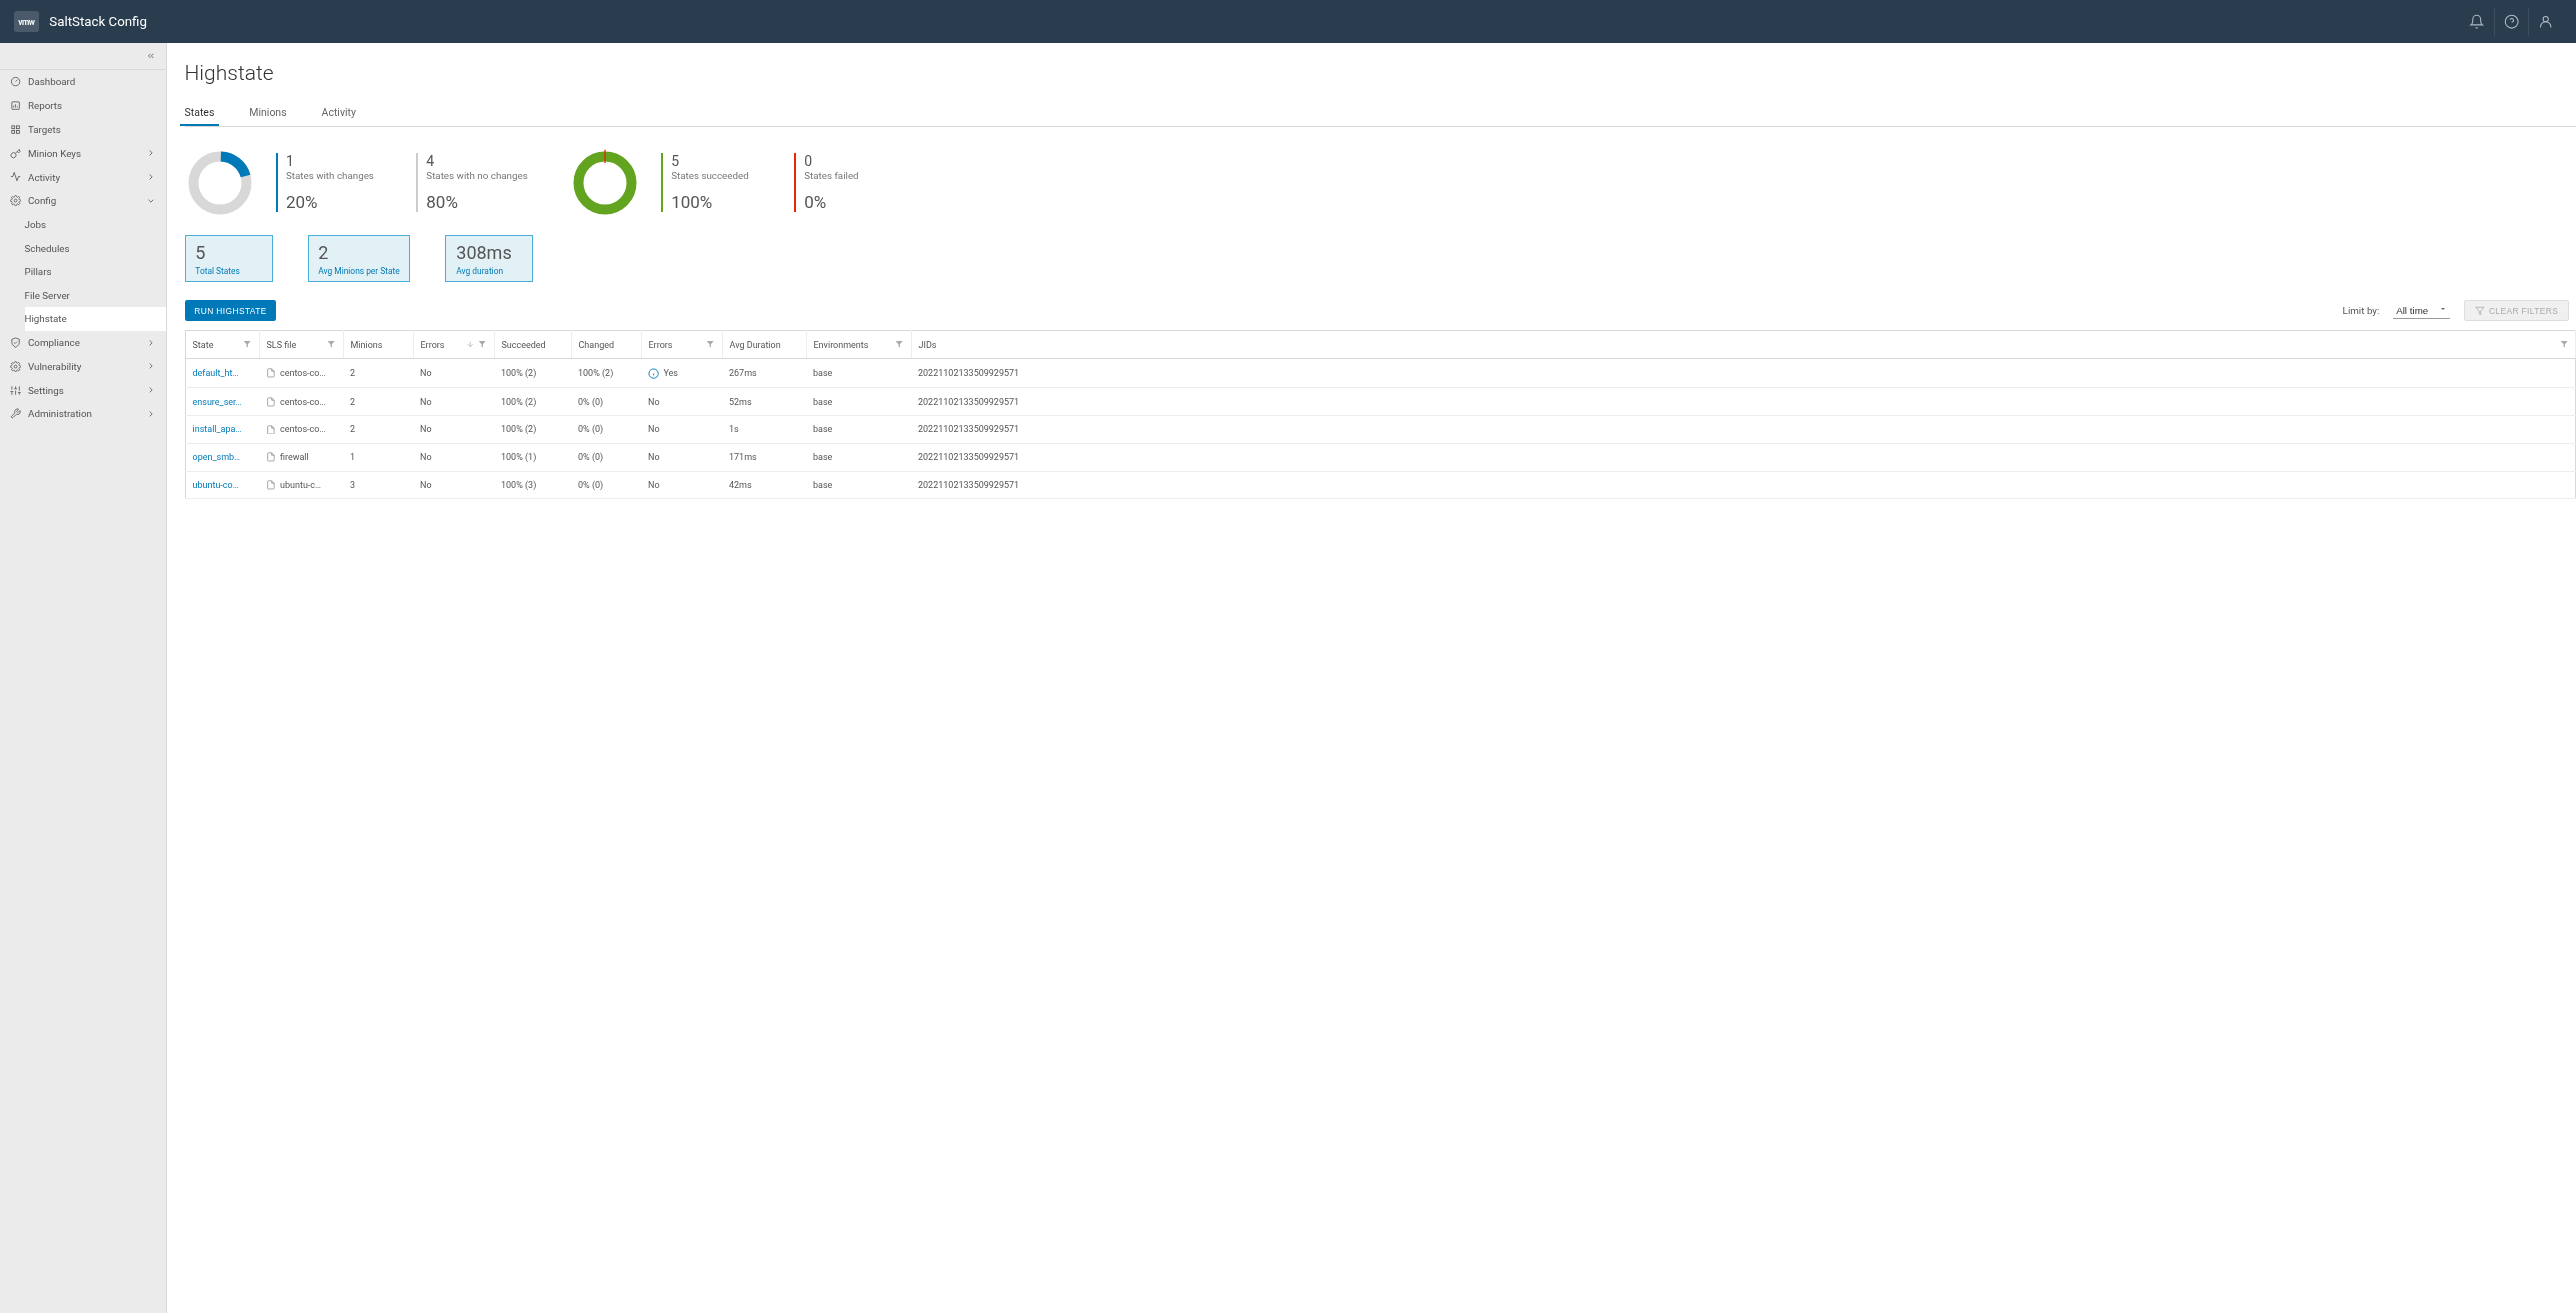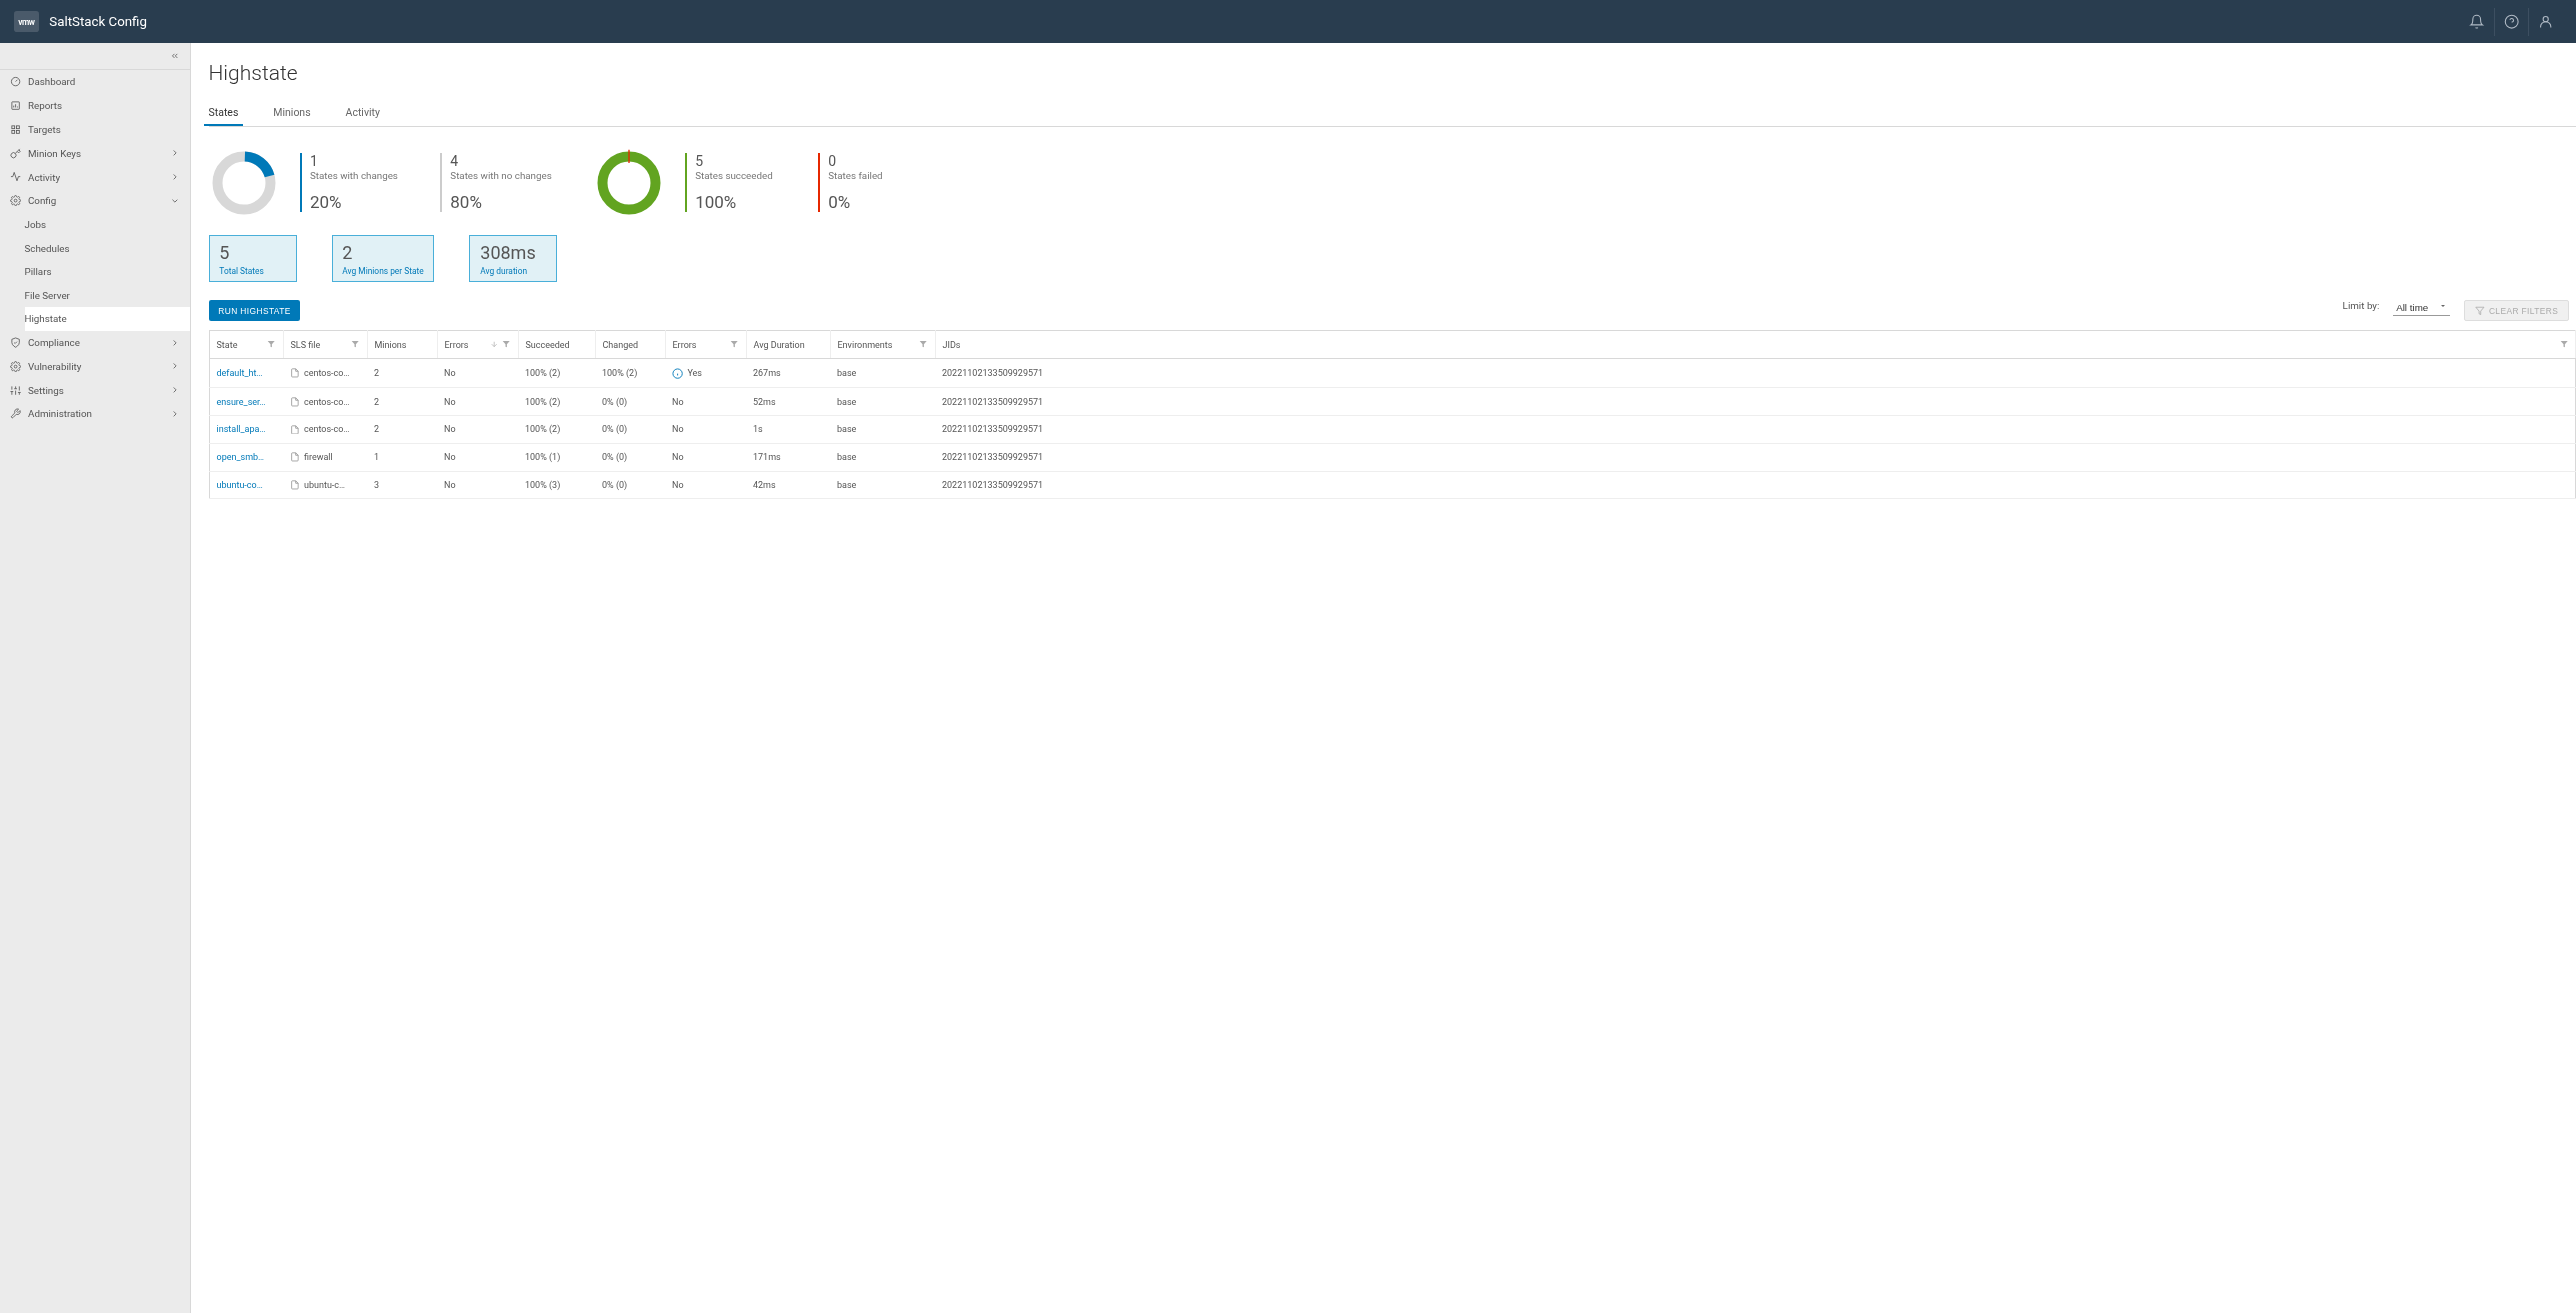--- a/index.html
+++ b/index.html
@@ -10,21 +10,21 @@
 .header-left { display: flex; align-items: center; gap: 10.5px; }
 .logo-box { background: #4a5a6a; color: #fff; font-size: 8.4px; font-weight: 600; padding: 5.6px 4.2px; border-radius: 2.8px; letter-spacing: -0.4px; }
 .app-title { color: #fff; font-size: 13.3px; font-weight: 400; }
 .header-right { display: flex; align-items: center; }
 .header-icon { width: 34px; height: 28px; display: flex; align-items: center; justify-content: center; color: #b0bac5; border-left: 0.7px solid #3d4f61; }
 .header-icon:first-child { border-left: none; }
 .header-icon svg { width: 15.4px; height: 15.4px; }
 
 
 .layout { display: flex; }
-.sidebar { width: 191px; background: #ebebeb; border-right: 0.7px solid #d8d8d8; min-height: calc(100vh - 43px); }
+.sidebar { width: 167px; background: #ebebeb; border-right: 0.7px solid #d8d8d8; min-height: calc(100vh - 43px); }
 .sidebar-collapse { height: 27px; display: flex; align-items: center; justify-content: flex-end; padding-right: 10.5px; border-bottom: 0.7px solid #d8d8d8; color: #555; }
 .nav-item { display: flex; align-items: center; padding: 6.3px 9.8px; color: #555; cursor: pointer; position: relative; }
 .nav-item > svg.nav-ico { width: 11.2px; height: 11.2px; margin-right: 7px; flex-shrink: 0; }
 .nav-label { flex: 1; font-size: 9.8px; }
 .nav-chev { width: 9.8px; height: 9.8px; }
 .nav-sub { padding-left: 28px; }
 .nav-sub .nav-item { padding: 6.3px 9.8px 6.3px 0; }
 .nav-item.active { background: #fff; }
 .nav-sub.indent { padding-left: 24.5px; }
 .nav-sub .nav-item span { font-size: 9.8px; }
@@ -53,21 +53,21 @@
 .bl-red { border-color: #e62700; }
 
 .summary-row { display: flex; gap: 35px; margin-bottom: 17.5px; }
 .summary-box { background: #e1f1f6; border: 0.7px solid #49afd9; padding: 7px 9.8px 5.6px; min-width: 88px; }
 .summary-val { font-size: 18px; color: #555; font-weight: 400; line-height: 1.1; }
 .summary-lbl { font-size: 8.4px; color: #0079b8; margin-top: 2.8px; }
 
 
 .toolbar { display: flex; align-items: center; margin-bottom: 9px; padding-right: 7px; }
 .btn-run { background: #0079b8; color: #fff; border: none; border-radius: 2.1px; padding: 5.6px 9.8px; font-size: 8.4px; letter-spacing: 0.4px; font-weight: 500; cursor: pointer; }
-.toolbar-right { margin-left: auto; display: flex; align-items: flex-start; gap: 14px; }
+.toolbar-right { margin-left: auto; display: flex; align-items: center; gap: 14px; }
 .limit-lbl { font-size: 9.8px; color: #555; }
 .limit-sel { border: none; border-bottom: 0.7px solid #999; padding: 2.1px 21px 2.1px 2.8px; font-size: 9.8px; color: #333; background: transparent; appearance: none; }
 .limit-wrap { position: relative; }
 .limit-wrap::after { content: ""; position: absolute; right: 5.6px; top: 5.6px; border: 2.8px solid transparent; border-top-color: #666; pointer-events: none; }
 .btn-clear { background: #f0f0f0; color: #aaa; border: 0.7px solid #ddd; border-radius: 2.1px; padding: 4.9px 9.8px; font-size: 8.4px; letter-spacing: 0.4px; display: flex; align-items: center; gap: 4.2px; cursor: default; }
 .btn-clear svg { width: 9.8px; height: 9.8px; }
 
 
 .tbl { width: 100%; border: 0.7px solid #d8d8d8; border-collapse: collapse; }
 .tbl th { text-align: left; font-weight: 400; font-size: 9px; color: #555; padding: 8.4px 7px; border-bottom: 0.7px solid #d8d8d8; border-right: 0.7px solid #eee; position: relative; }

